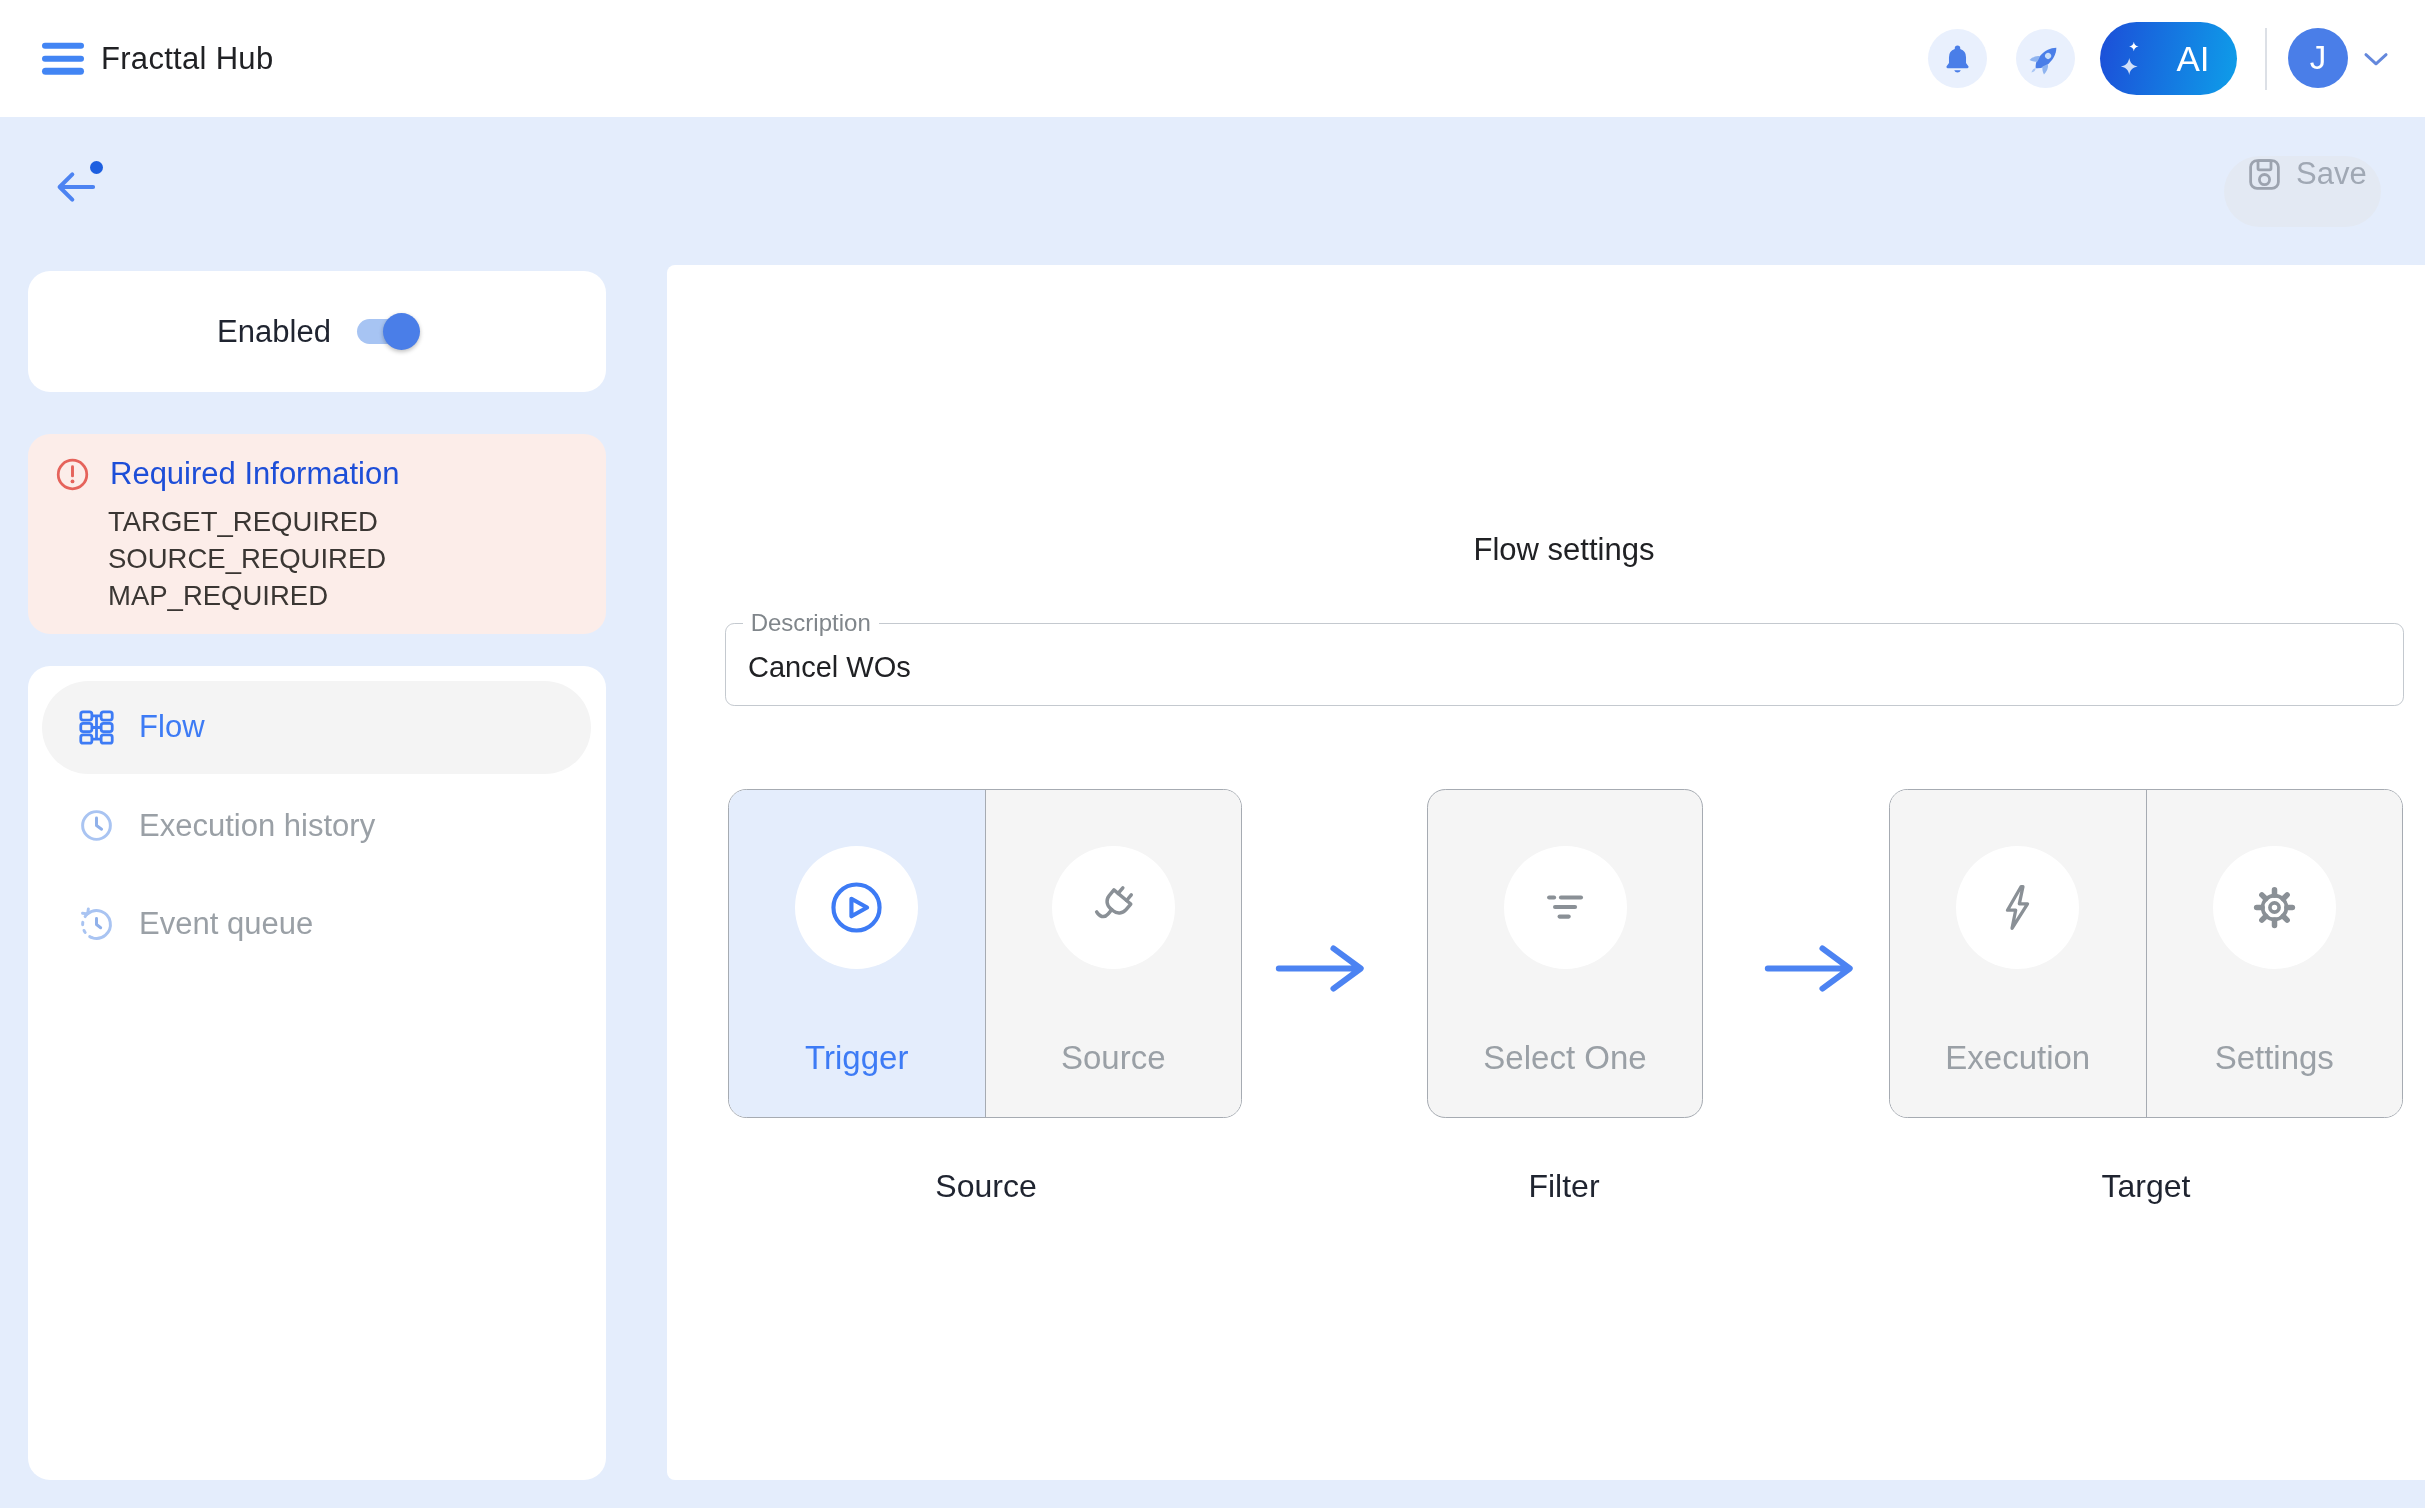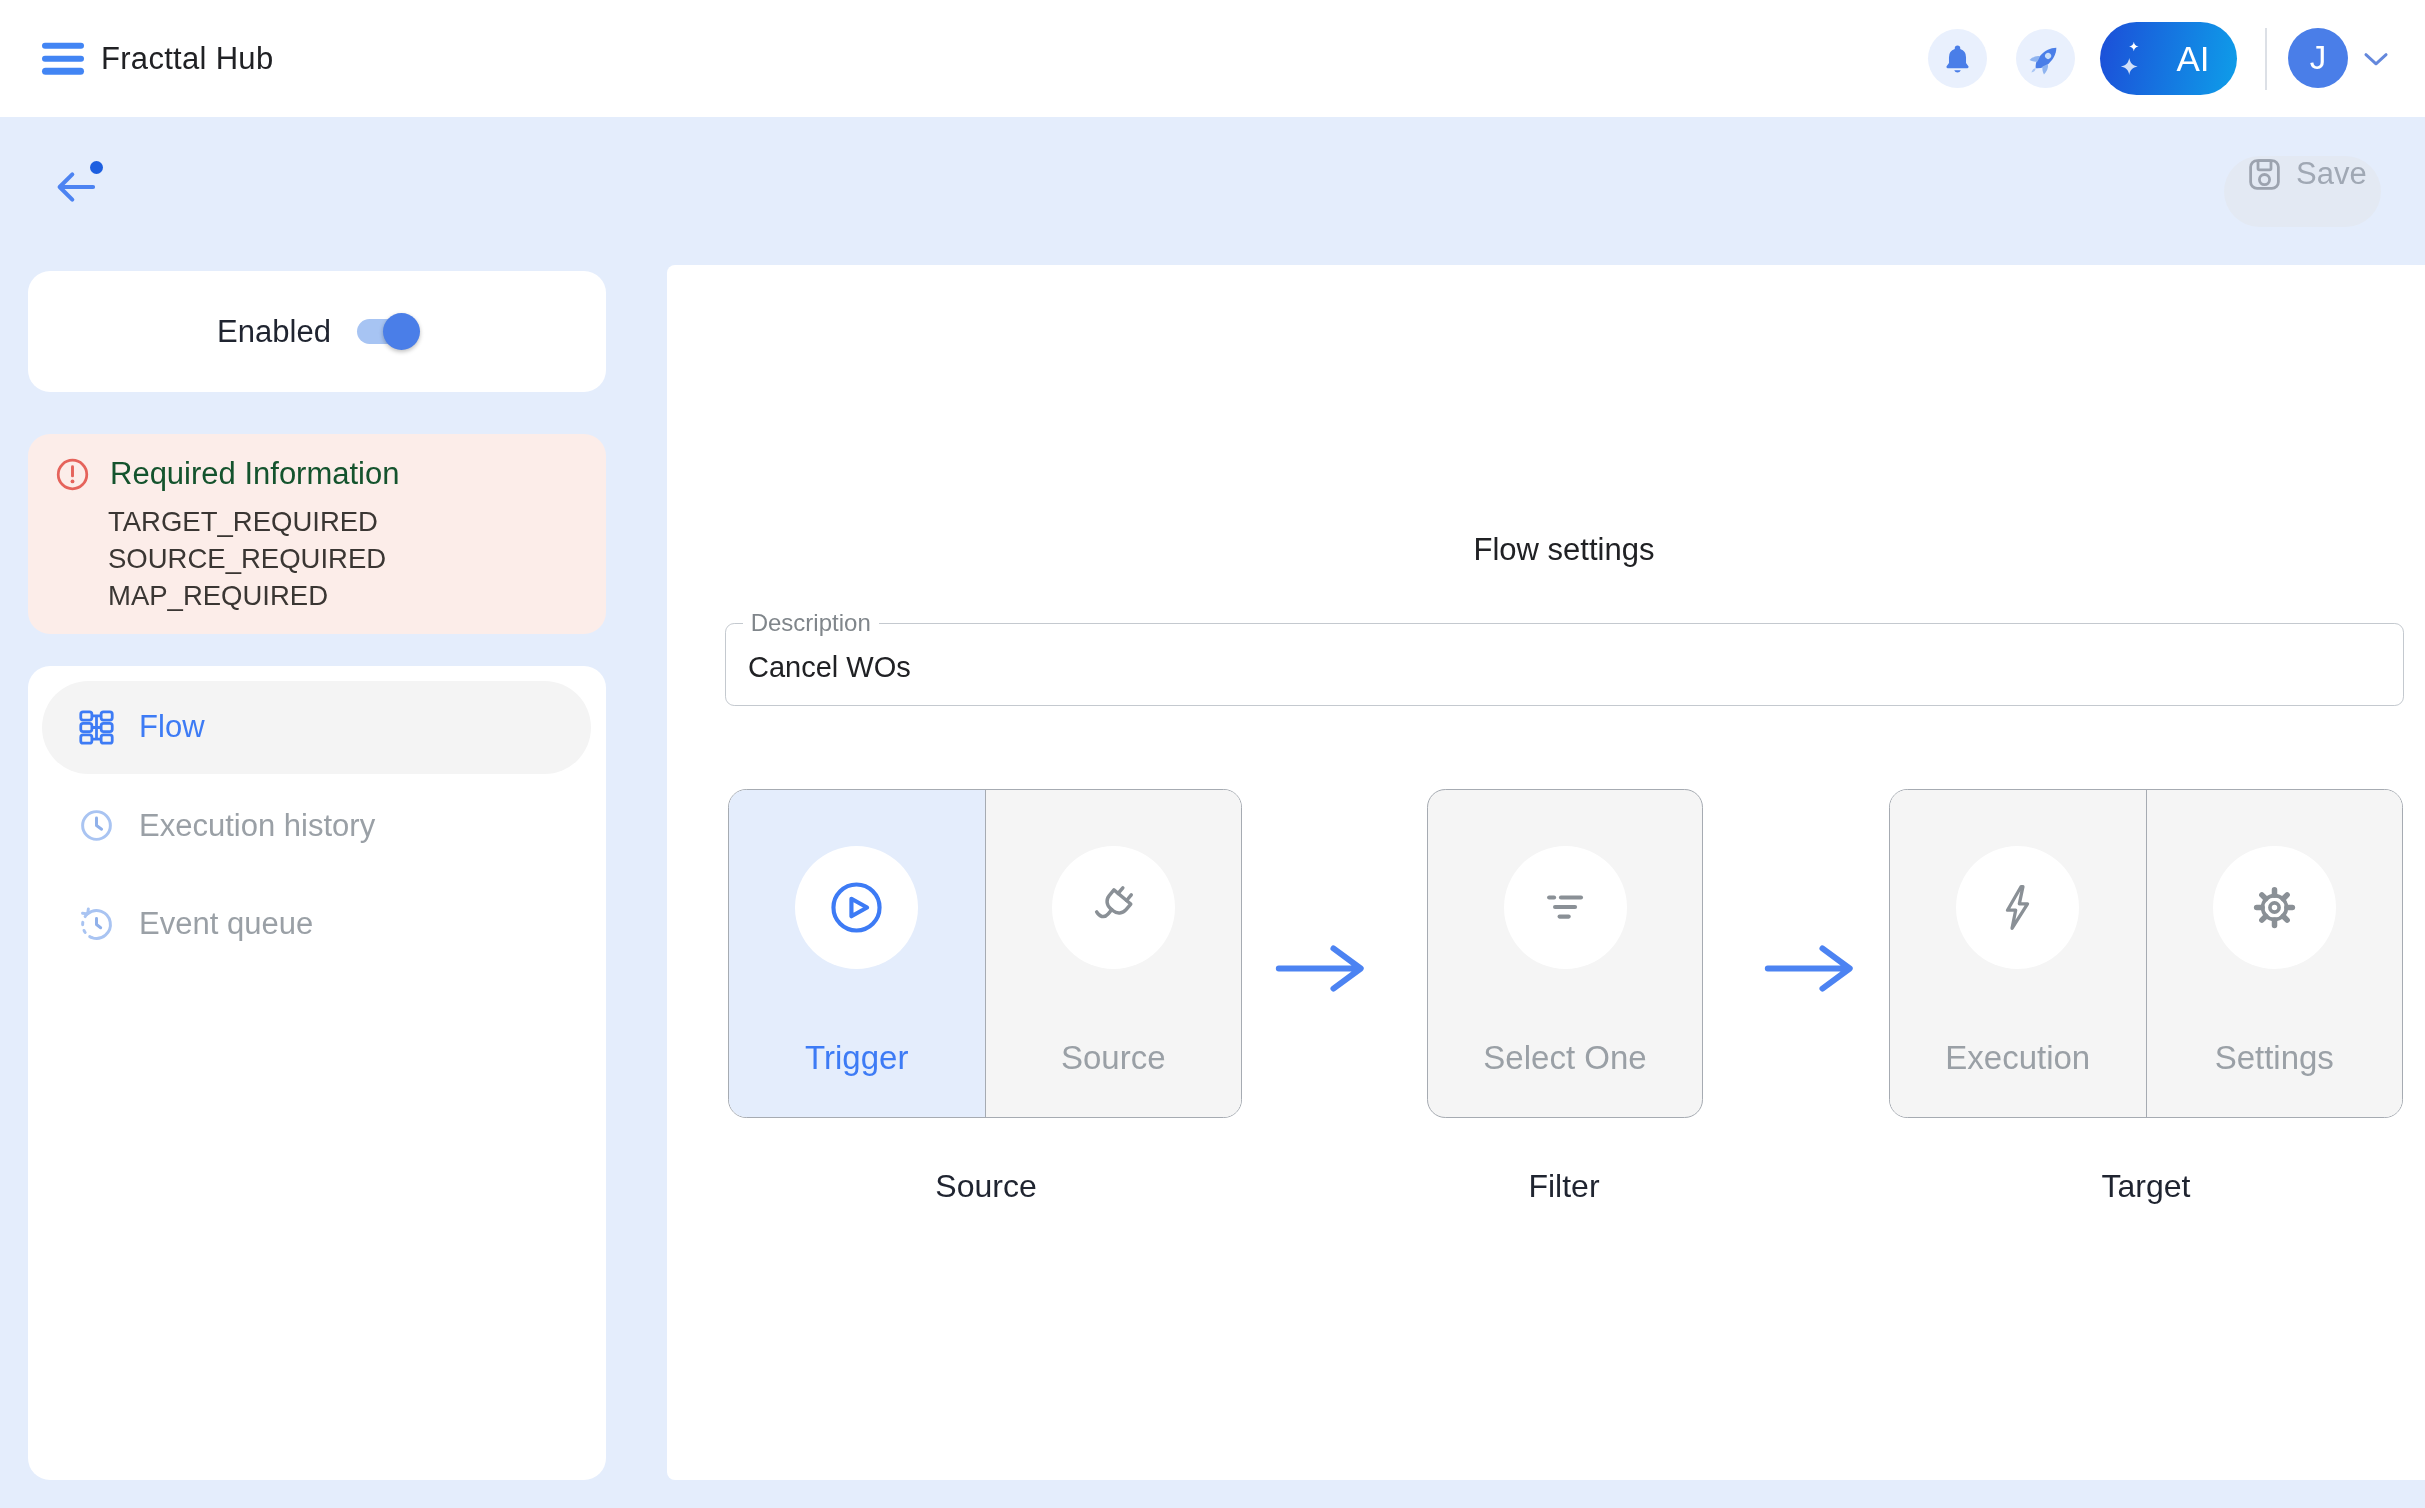--- a/index.html
+++ b/index.html
@@ -35,21 +35,21 @@
   .card { position:absolute; left:27.5px; width:578px; background:#fff; border-radius:22px; }
   .card-enabled { top:271px; height:121px; display:flex; align-items:center; justify-content:center; gap:26px; }
   .enabled-label { font-size:31px; color:#1F2430; }
   .toggle { position:relative; width:59px; height:25px; cursor:pointer; }
   .toggle .track { width:59px; height:25px; border-radius:13px; background:#A7C4F3; }
   .toggle .thumb { position:absolute; right:-3.7px; top:-6.4px; width:37px; height:37px; border-radius:50%; background:#4A7EE8;
                    box-shadow:0 1.8px 4.6px rgba(0,0,0,.25); }
 
   .card-required { top:434px; height:200px; background:#FCEDE9; padding:22px 26px 0 27.5px; }
   .req-head { display:flex; align-items:center; gap:20px; }
-  .req-title { font-size:31px; font-weight:500; color:#14532d; }
+  .req-title { font-size:31px; font-weight:500; color:#1d4ed8; }
   .req-items { margin-left:53px; margin-top:11px; }
   .req-item { font-size:27.5px; line-height:37px; color:#3A3633; }
 
   .card-menu { top:666px; height:814px; padding:14.6px; }
   .menu-item { height:93px; border-radius:55px; display:flex; align-items:center; gap:24px; padding-left:36px;
                font-size:31px; color:#9AA0A6; cursor:pointer; margin-bottom:5.5px; }
   .menu-item.active { background:#F4F4F4; color:#3D7BF5; }
 
   
   .main-card { position:absolute; left:619px; top:265px; width:1794px; height:1215px; background:#fff; border-radius:8px;margin-left:48px; }

